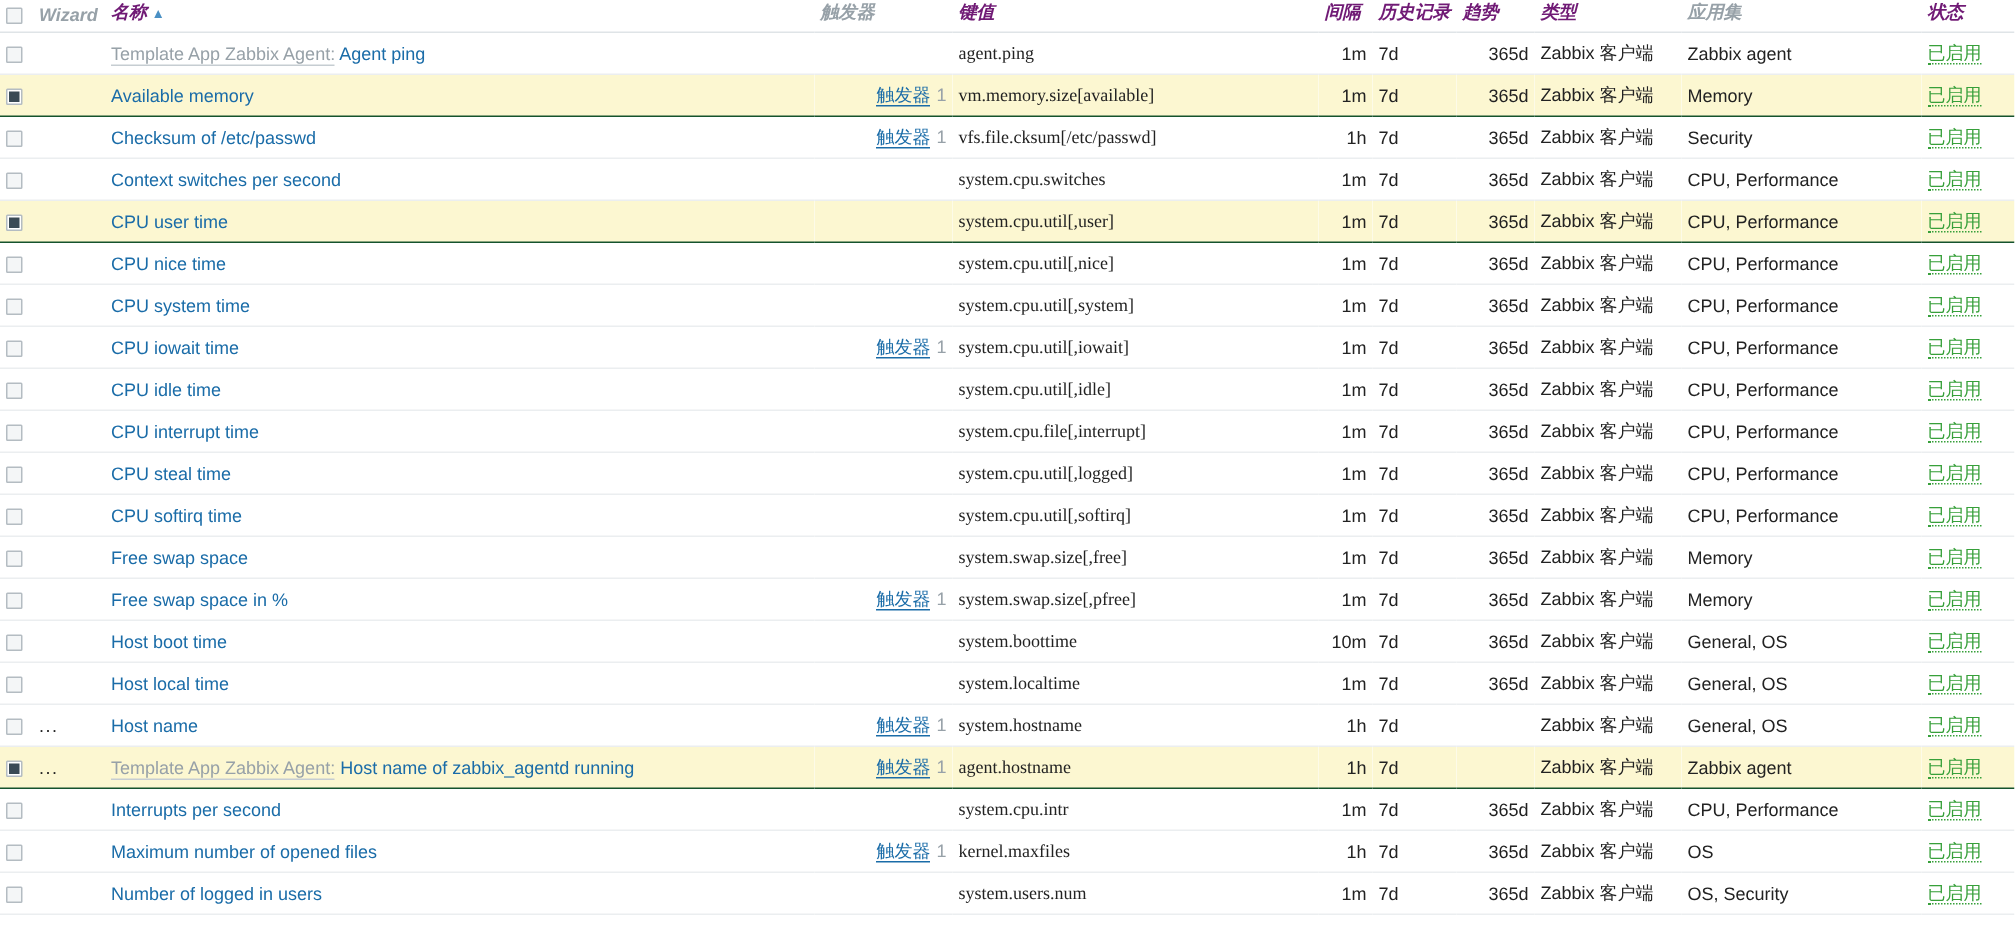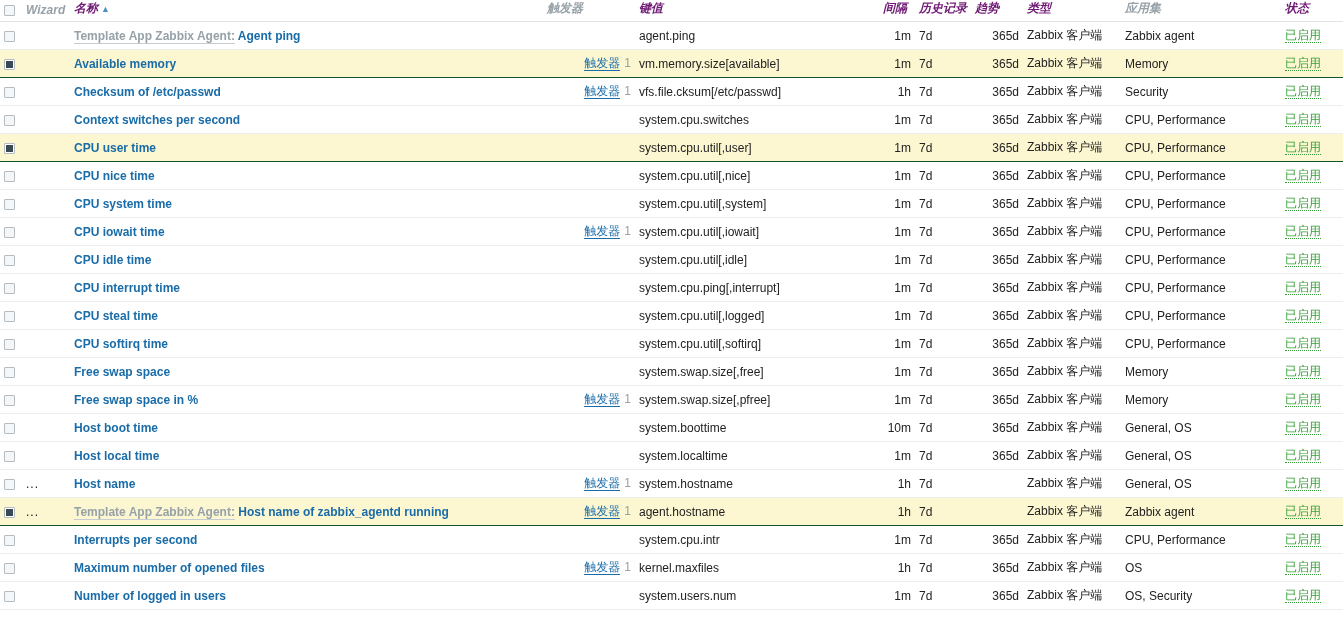--- a/index.html
+++ b/index.html
@@ -62,23 +62,23 @@
   .col-key    { width: 244px; }
   .col-int    { width: 36px; }
   .col-hist   { width: 56px; }
   .col-trend  { width: 52px; }
   .col-type   { width: 98px; }
   .col-app    { width: 160px; }
   .col-status { width: 62px; }
 
   td.cell-check  { padding-left: 5px; padding-right: 0; }
   td.cell-wizard { color: #97a1a8; letter-spacing: 1px; padding-left: 2px; }
-  td.cell-name   { padding-left: 10px; font-weight: bold; }
+  td.cell-name   { padding-left: 10px; }
   td.cell-trig   { text-align: right; padding-right: 8px; }
-  td.cell-key    { padding-left: 10px; }
+  td.cell-key    { padding-left: 10px; font-family: Liberation Serif, serif; }
   td.cell-int    { text-align: right; padding-right: 6px; }
   td.cell-hist   { padding-left: 10px; }
   td.cell-trend  { text-align: right; padding-right: 6px; }
   td.cell-type   { padding-left: 10px; }
   td.cell-app    { padding-left: 10px; }
   td.cell-status { padding-left: 10px; }
 
   th.cell-check  { padding-left: 5px; }
   th.cell-trig   { text-align: right; padding-right: 8px; }
   th.cell-int    { text-align: right; padding-right: 6px; }
@@ -312,21 +312,21 @@
         <td class="cell-trend">365d</td>
         <td class="cell-type">Zabbix 客户端</td>
         <td class="cell-app">CPU, Performance</td>
         <td class="cell-status"><a class="status-enabled">已启用</a></td>
       </tr>
       <tr class="row-plain">
         <td class="cell-check"><span class="chk"></span></td>
         <td class="cell-wizard"></td>
         <td class="cell-name"><a class="link">CPU interrupt time</a></td>
         <td class="cell-trig"></td>
-        <td class="cell-key">system.cpu.ping[,interrupt]</td>
+        <td class="cell-key">system.cpu.file[,interrupt]</td>
         <td class="cell-int">1m</td>
         <td class="cell-hist">7d</td>
         <td class="cell-trend">365d</td>
         <td class="cell-type">Zabbix 客户端</td>
         <td class="cell-app">CPU, Performance</td>
         <td class="cell-status"><a class="status-enabled">已启用</a></td>
       </tr>
       <tr class="row-plain">
         <td class="cell-check"><span class="chk"></span></td>
         <td class="cell-wizard"></td>

